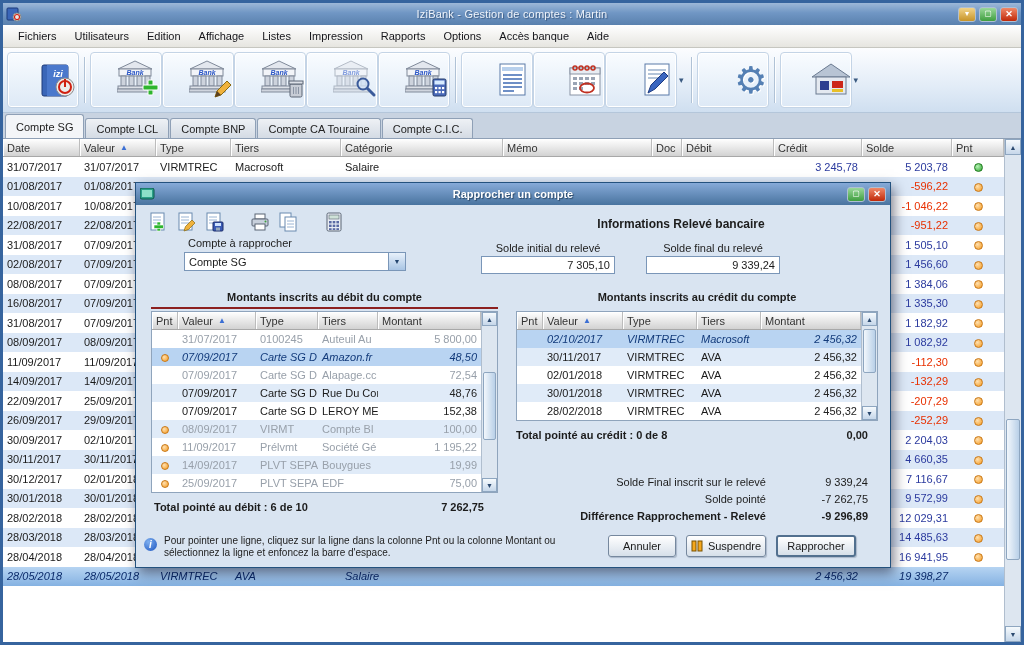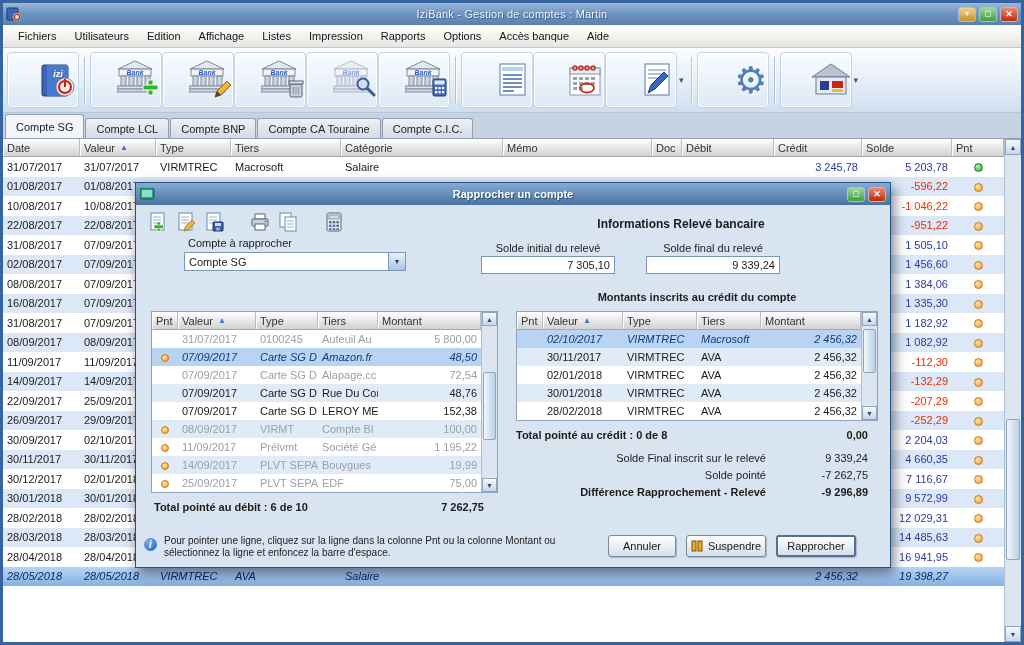--- a/index.html
+++ b/index.html
@@ -101,21 +101,21 @@
   .debit-table{left:15px;top:106px;width:347px;height:182px;--dcols:26px 78px 62px 60px 1fr;}
   .credit-table{left:380px;top:106px;width:362px;height:110px;--dcols:26px 80px 74px 64px 1fr;}
   .debit-table .dthead,.debit-table .drow,.credit-table .dthead,.credit-table .drow{grid-template-columns:var(--dcols);}
 
   .total-line{position:absolute;display:flex;font-weight:bold;color:#1c1c1c;}
   .total-line .tl{flex:1;}
   .total-line .tv{text-align:right;}
   .credit-total{left:380px;top:224px;width:352px;}
   .debit-total{left:18px;top:296px;width:330px;}
 
-  .summary{position:absolute;left:380px;top:244px;width:362px;}
+  .summary{position:absolute;left:380px;top:268px;width:362px;}
   .sline{display:flex;height:17px;align-items:center;}
   .sline .sl{flex:1;text-align:right;color:#1c1c1c;}
   .sline .sv{width:112px;text-align:right;color:#1c1c1c;padding-right:10px;}
   .sline.bold .sl,.sline.bold .sv{font-weight:bold;}
 
   .info-note{position:absolute;left:8px;top:330px;width:452px;font-size:10px;line-height:11.5px;color:#222;}
   .info-ico{float:left;width:13px;height:13px;border-radius:50%;background:radial-gradient(circle at 35% 30%,#7fb0f0,#1c55c0);color:#fff;font-style:italic;font-weight:bold;font-size:10px;text-align:center;line-height:13px;margin-right:7px;margin-top:3px;}
 
   .dbtn{position:absolute;top:330px;height:22px;border:1px solid #76889e;border-radius:3px;background:linear-gradient(#ffffff,#d6dfe9);display:flex;align-items:center;justify-content:center;gap:5px;color:#1a1a1a;box-shadow:1px 1px 1px rgba(60,80,110,.3);}
   .dbtn.cancel{left:472px;width:68px;}
@@ -752,20 +752,21 @@
       <span class="val">Compte SG</span>
       <span class="dd">▼</span>
     </div>
 
     <div class="info-title">Informations Relevé bancaire</div>
     <span class="flabel" style="left:345px;top:37px">Solde initial du relevé</span>
     <input class="field" style="left: 345px; top: 51px;" readonly="" value="7 305,10">
     <span class="flabel" style="left:510px;top:37px">Solde final du relevé</span>
     <input class="field" style="left: 510px; top: 51px;" readonly="" value="9 339,24">
 
+    <div class="sec-title debit">Montants inscrits au débit du compte</div>
     <div class="sec-title credit">Montants inscrits au crédit du compte</div>
 
     <div class="dtable debit-table">
       <div class="dgrid">
         <div class="dthead">
           <div class="th">
               <span>Pnt</span>
             </div>
           <div class="th">
               <span>Valeur</span>

